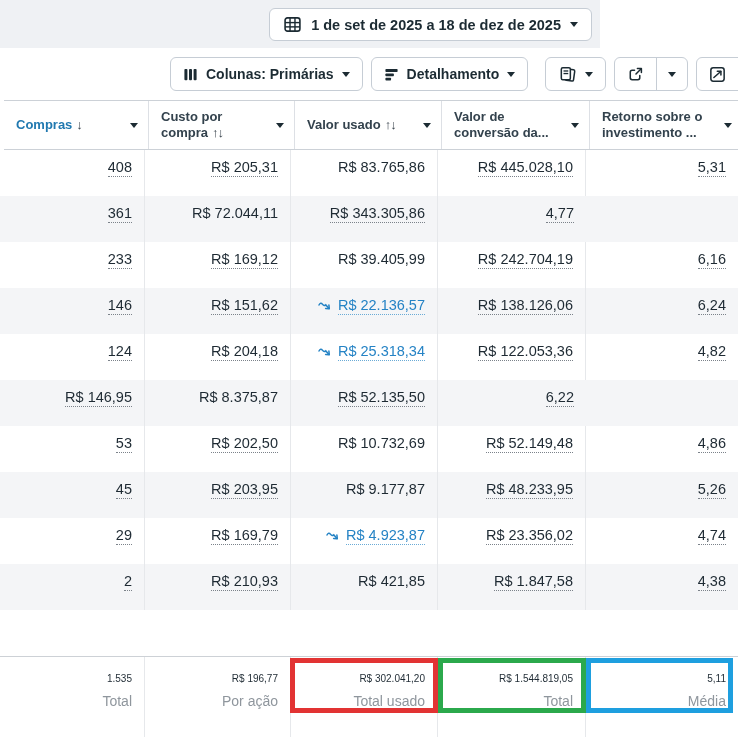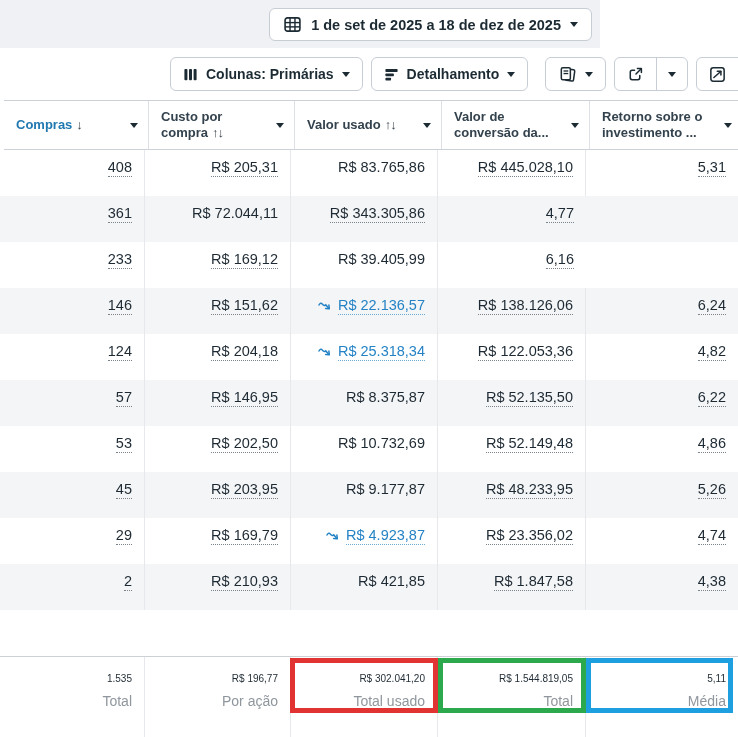--- a/index.html
+++ b/index.html
@@ -211,20 +211,21 @@
       <div class="td"><span class="val u">361</span></div>
       <div class="td"><span class="val">R$ 72.044,11</span></div>
       <div class="td"><span class="val u">R$ 343.305,86</span></div>
       <div class="td"><span class="val u">4,77</span></div>
     </div>
 
     <div class="tr grid-cols">
       <div class="td"><span class="val u">233</span></div>
       <div class="td"><span class="val u">R$ 169,12</span></div>
       <div class="td"><span class="val">R$ 39.405,99</span></div>
+      <div class="td"><span class="val u">R$ 242.704,19</span></div>
       <div class="td"><span class="val u">6,16</span></div>
     </div>
 
     <div class="tr grid-cols">
       <div class="td"><span class="val u">146</span></div>
       <div class="td"><span class="val u">R$ 151,62</span></div>
       <div class="td"><span class="trendwrap">
         <span>
           <svg width="15" height="11" viewBox="0 0 15 11">
             <path d="M1 4 Q2.6 0.9 4.6 3.4 Q6.2 5.4 7.8 3.9 L11 7.4" fill="none" stroke="#2583c5" stroke-width="1.5" stroke-linecap="round"></path>
@@ -248,21 +249,20 @@
           </svg>
         </span>
         <span class="val u blue">R$ 25.318,34</span>
           </span></div>
       <div class="td"><span class="val u">R$ 122.053,36</span></div>
       <div class="td"><span class="val u">4,82</span></div>
     </div>
 
 
     <div class="tr grid-cols">
-      <div class="td"><span class="val u">57</span></div>
       <div class="td"><span class="val u">R$ 146,95</span></div>
       <div class="td"><span class="val">R$ 8.375,87</span></div>
       <div class="td"><span class="val u">R$ 52.135,50</span></div>
       <div class="td"><span class="val u">6,22</span></div>
     </div>
 
     <div class="tr grid-cols">
       <div class="td"><span class="val u">53</span></div>
       <div class="td"><span class="val u">R$ 202,50</span></div>
       <div class="td"><span class="val">R$ 10.732,69</span></div>

